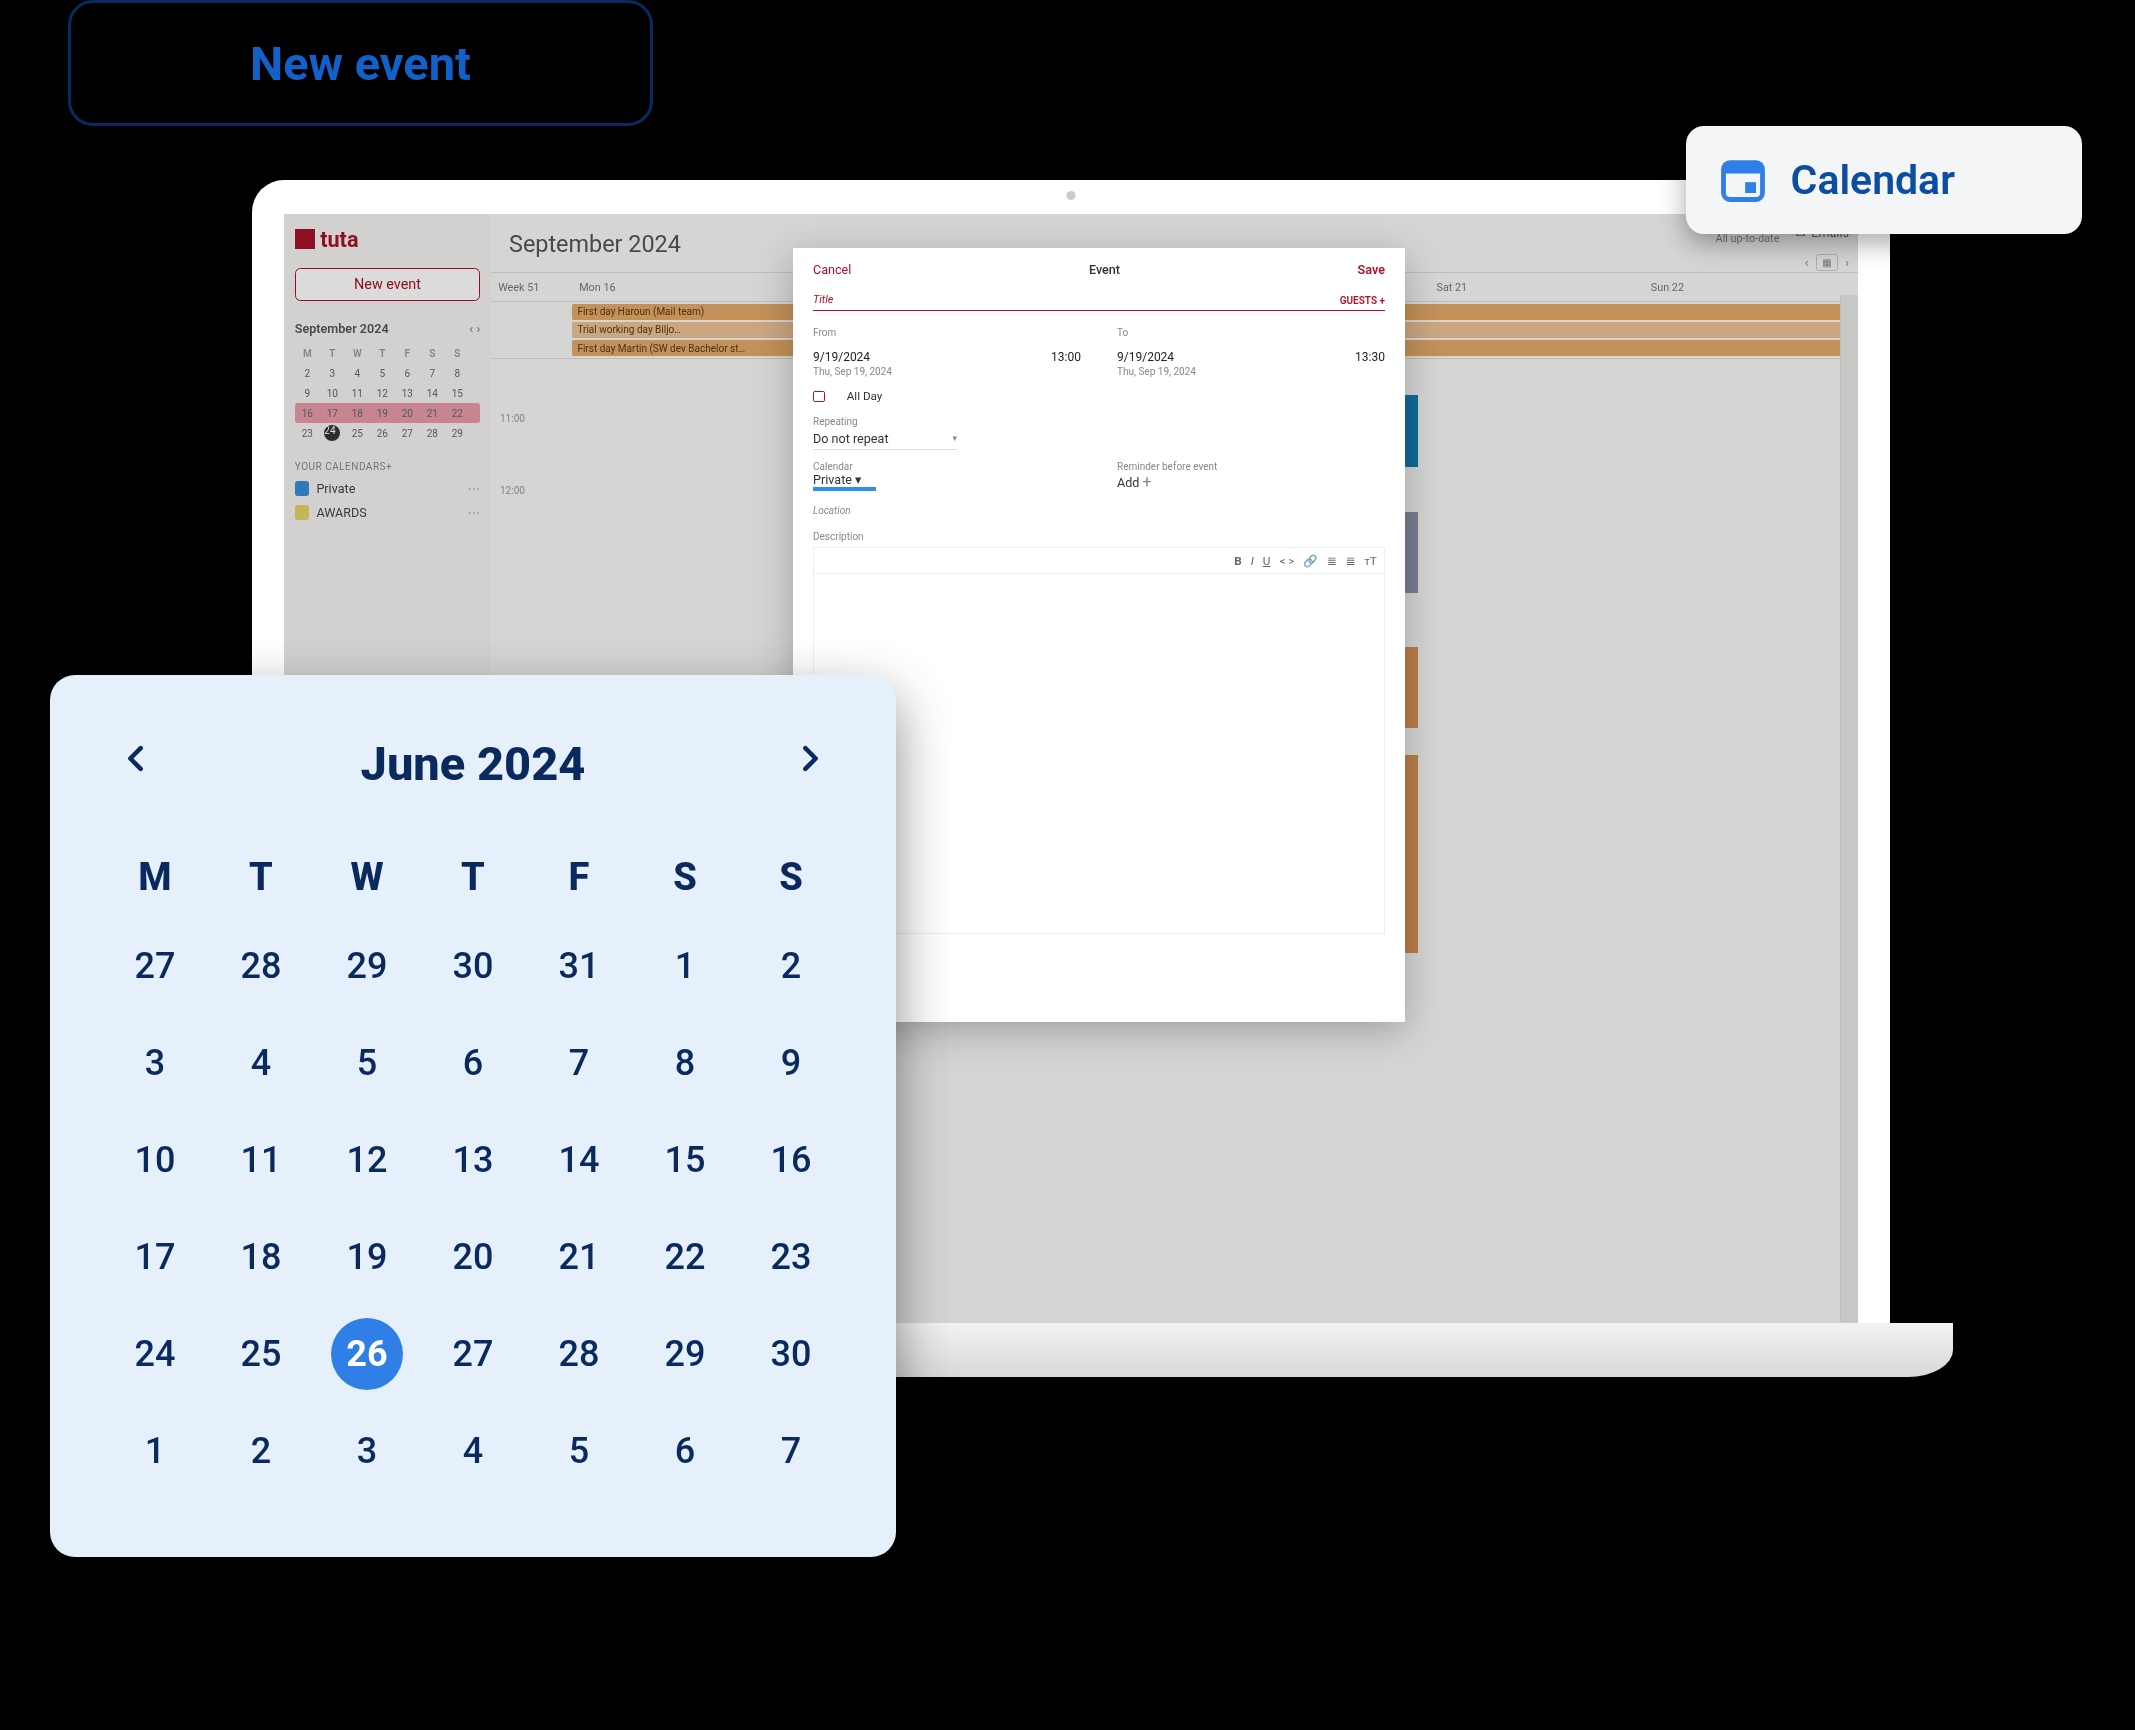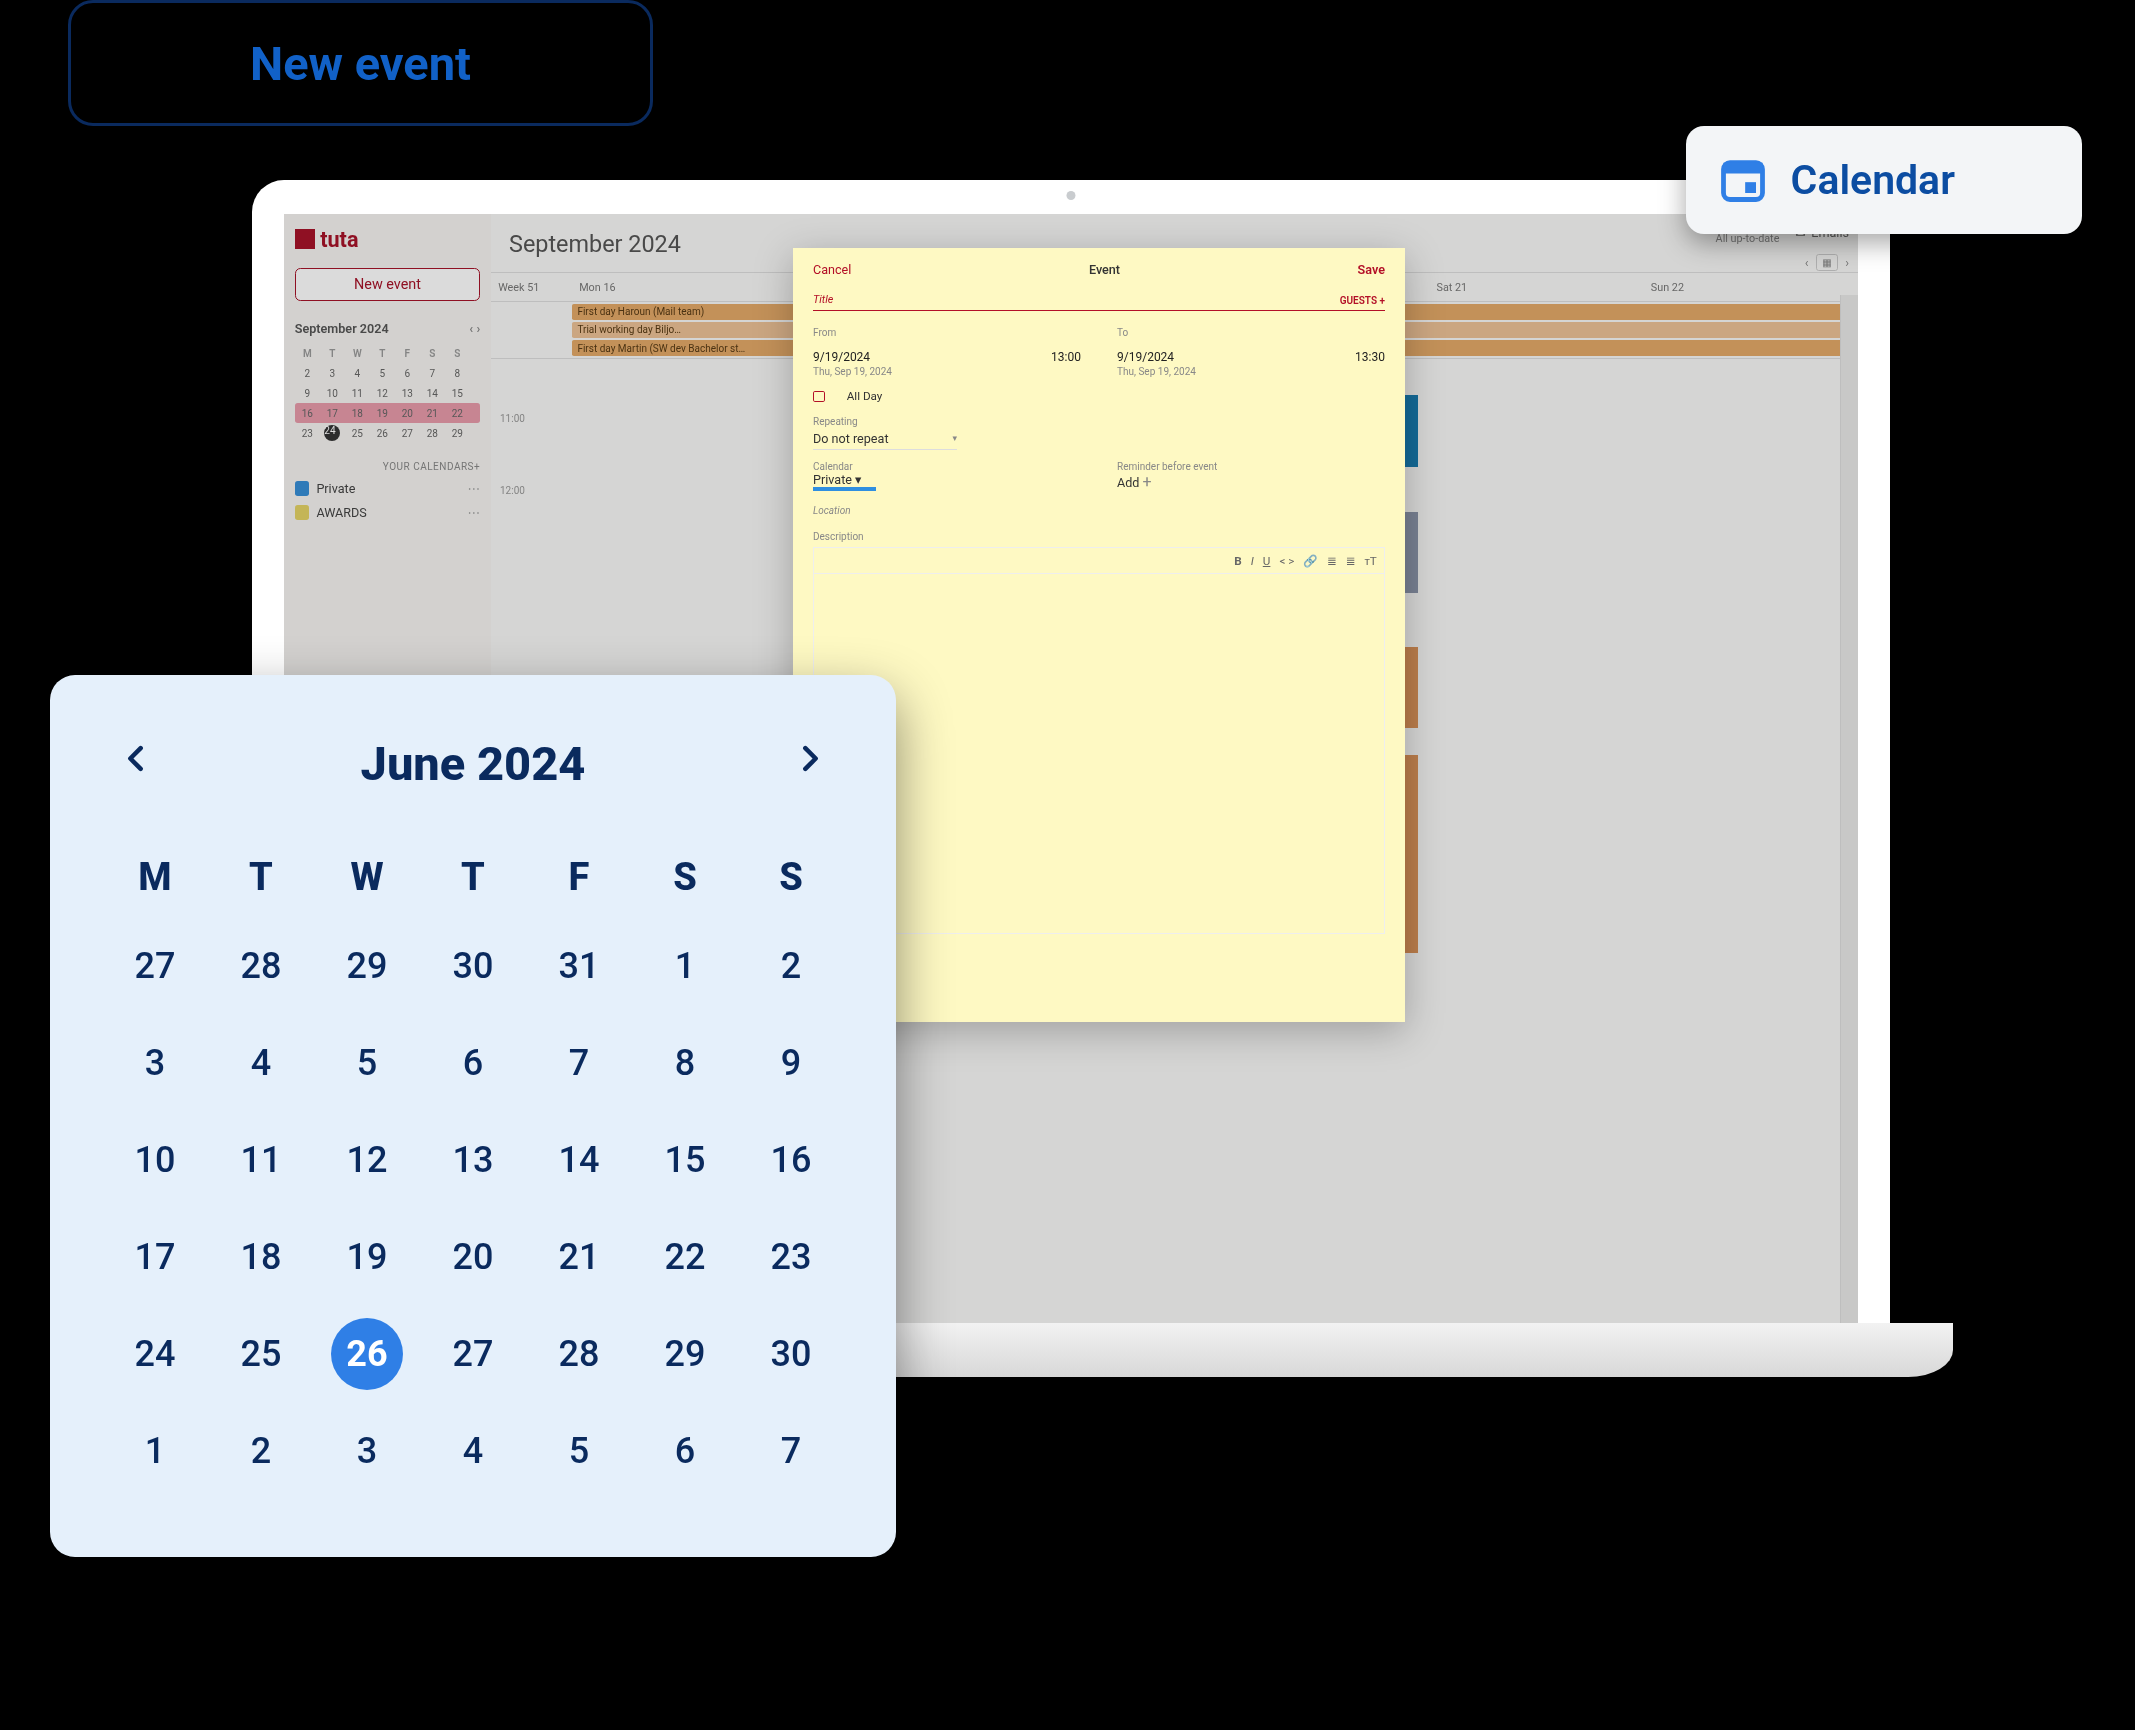--- a/index.html
+++ b/index.html
@@ -132,21 +132,21 @@
   display: flex; justify-content: space-between; align-items: center;
   margin-top: 20px; font-size: 12.6px; color: #555; font-weight: 600;
 }
 .sb-mini-header .chev { color: #888; font-size: 12.6px; }
 .mini-grid { margin-top: 7.2px; font-size: 10px; color: #666; }
 .mini-grid .row { display: flex; }
 .mini-grid .cell { width: 25px; height: 20px; display:flex; align-items:center; justify-content:center; }
 .mini-grid .hdr { color: #999; font-weight:600; }
 .mini-grid .sel { background: #E9A; border-radius: 2.7px; }
 .mini-grid .today { background: #333; color:#fff; border-radius:50%; width:16px; height:16px; }
-.sb-section-title { margin-top: 18px; font-size: 10px; color:#888; letter-spacing:0.5px; display:flex; justify-content:flex-end;margin-left:22px; }
+.sb-section-title { margin-top: 18px; font-size: 10px; color:#888; letter-spacing:0.5px; display:flex; justify-content:flex-start; }
 .sb-cal-item { display:flex; align-items:center; gap:7.2px; margin-top:9px; font-size:12.6px; color:#444; }
 .sb-cal-item .sw { width:14.4px; height:14.4px; border-radius:2.7px; }
 .sb-cal-item .dots { margin-left:auto; color:#999; }
 
 .app-main {
   position: absolute;
   left: 207px; right: 0; top: 0; bottom: 0;
   background: #F8F8F6;
 }
 .main-title {
@@ -179,21 +179,21 @@
 .blk-orange { background:#E09050; }
 .right-rail { position:absolute; right:0; top:81px; bottom:0; width:18px; background:#E9E9E7; border-left:0.9px solid #ddd; }
 
 
 .modal {
   position: absolute;
   top: 34px;
   left: 509px;
   width: 612px;
   height: 774px;
-  background: #fef9c3;
+  background: #ffffff;
   box-shadow: 0 9px 36px rgba(0,0,0,0.25);
   z-index: 10;
   padding: 14.4px 20px;
   font-size: 12.6px;
   color: #333;
   filter: none;
 }
 .modal-header { display:flex; justify-content:space-between; align-items:center; }
 .modal-header .cancel { color:#B30F27; }
 .modal-header .title { color:#333; font-weight:500; }

